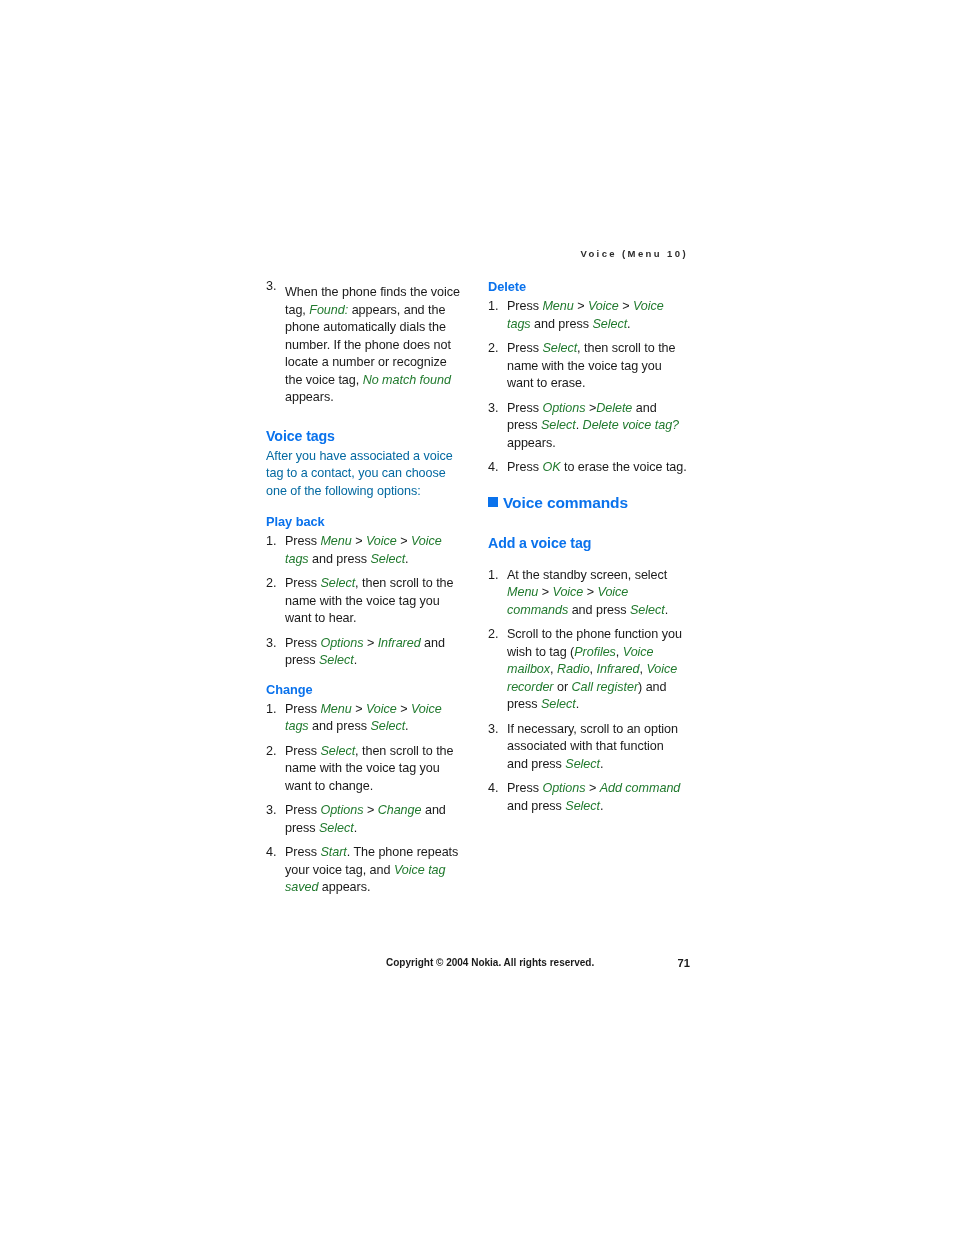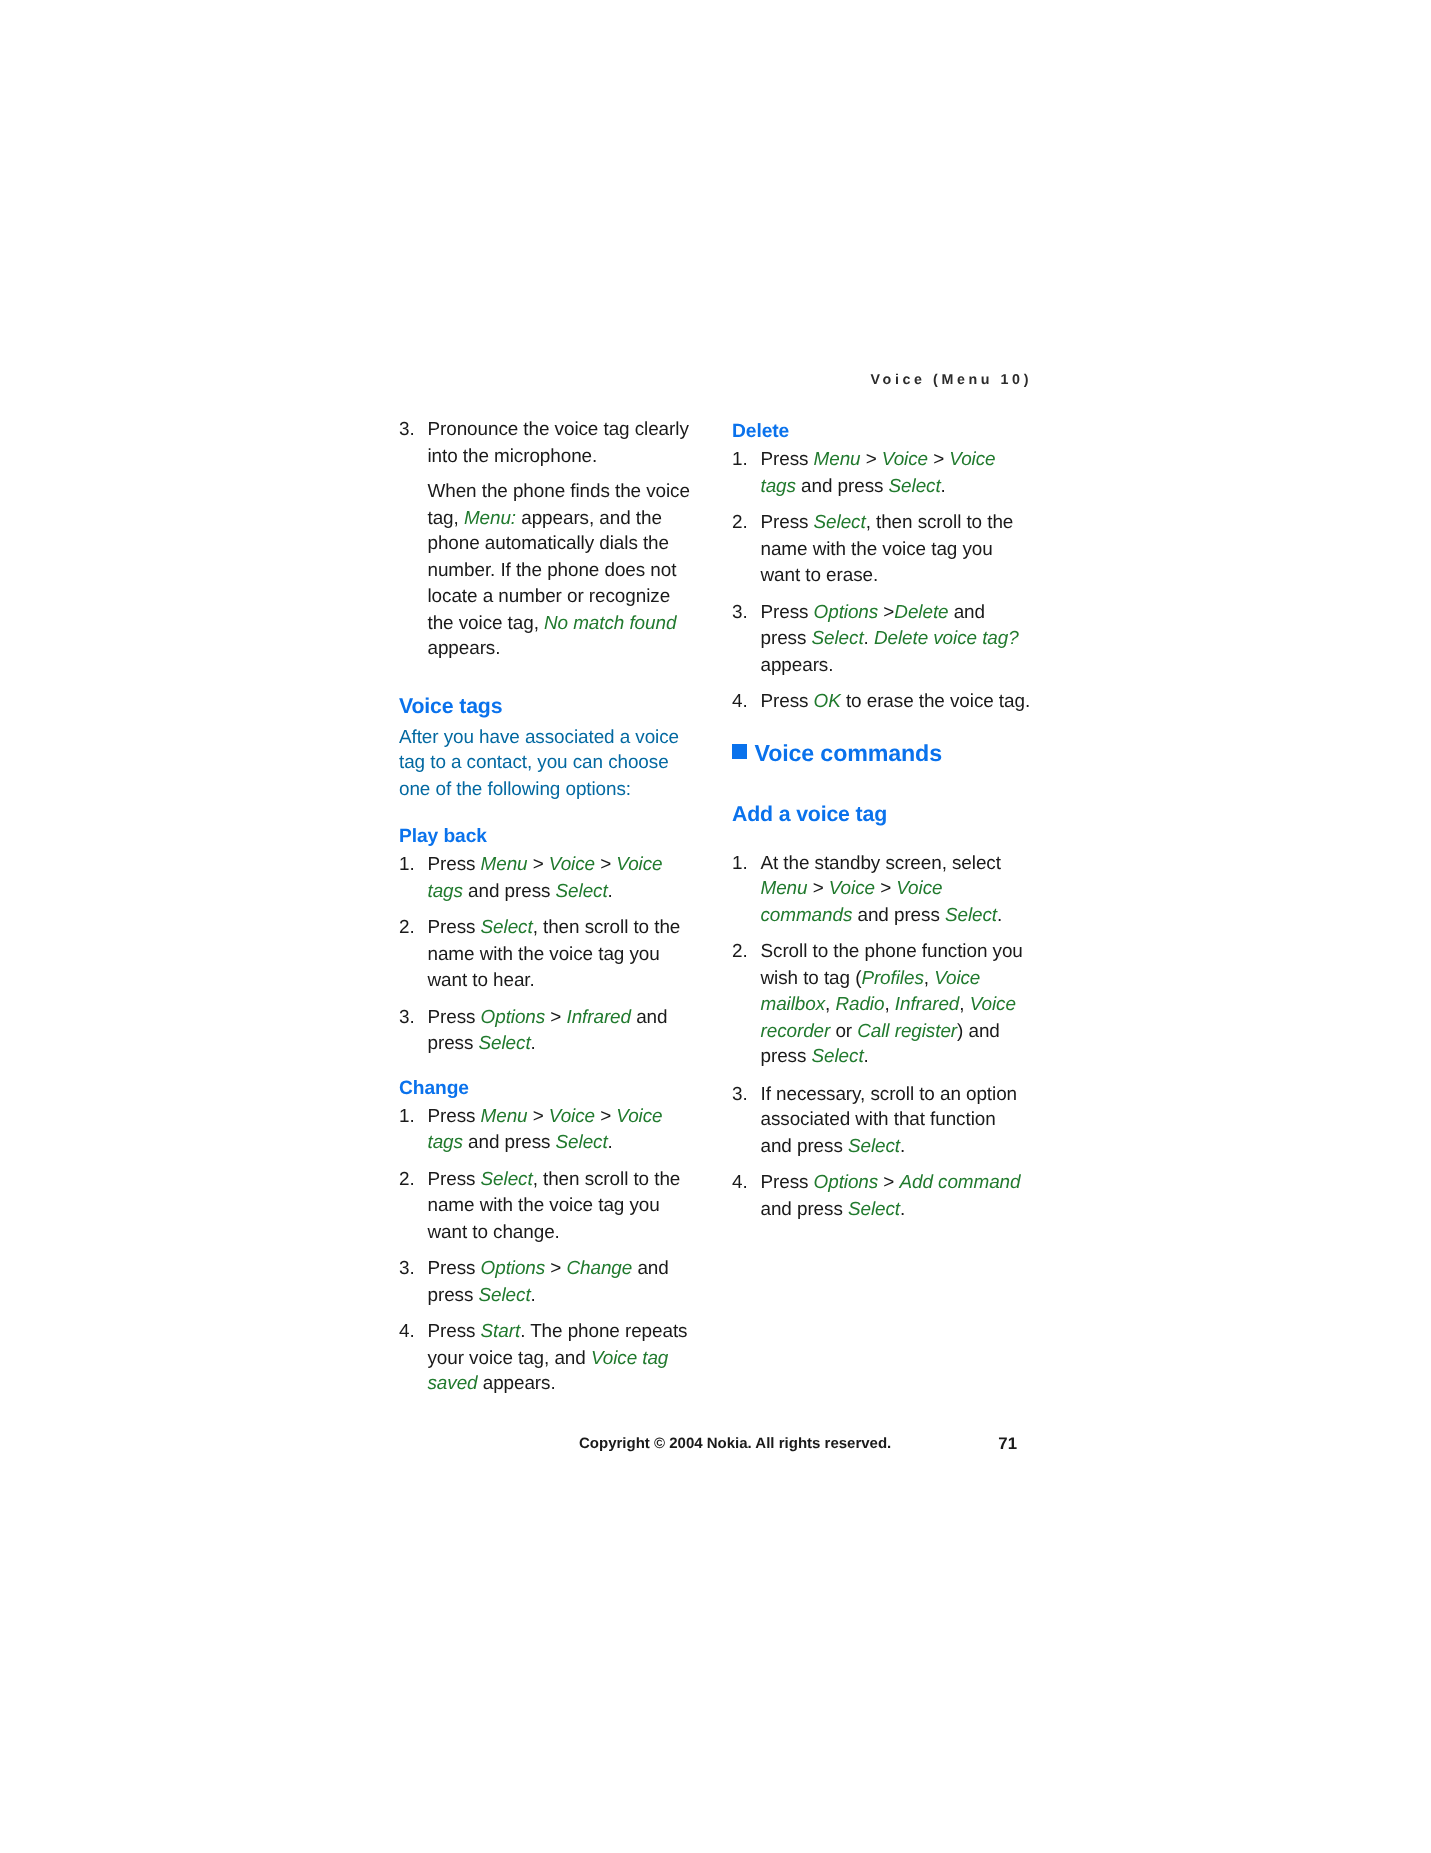--- a/index.html
+++ b/index.html
@@ -158,21 +158,21 @@
     left: 120px;
     top: 0;
     font-size: 10px;
     line-height: 16px;
     font-weight: 700;
     color: #1a1a1a;
     white-space: nowrap;
   }
   .footer .pageno {
     position: absolute;
-    right: 12px;
+    right: 0;
     top: 0;
     font-size: 11.2px;
     line-height: 16px;
     font-weight: 700;
     color: #1a1a1a;
     text-align: center;
   }
 </style>
 </head>
 <body>
@@ -181,23 +181,22 @@
 
   <div class="running-head">Voice (Menu 10)</div>
 
   <div class="columns">
 
     <div class="col col-left">
 
       <ol class="steps">
         <li>
           <span class="num">3.</span>
-          <span class="txt">Pronounce the voice tag clearly into the microphone.</span>
           <div class="sp-6"></div>
-          <span class="txt"><span>When the phone finds the voice tag, </span><span class="msg">Menu:</span><span> appears, and the phone automatically dials the number. If the phone does not locate a number or recognize the voice tag, </span><span class="msg">No match found</span><span> appears.</span></span>
+          <span class="txt"><span>When the phone finds the voice tag, </span><span class="msg">Found:</span><span> appears, and the phone automatically dials the number. If the phone does not locate a number or recognize the voice tag, </span><span class="msg">No match found</span><span> appears.</span></span>
         </li>
       </ol>
 
       <div class="sp-20"></div>
 
       <h3 class="sub-head">Voice tags</h3>
       <div class="sp-3"></div>
       <p class="body">After you have associated a voice tag to a contact, you can choose one of the following options:</p>
 
       <div class="sp-13"></div>

